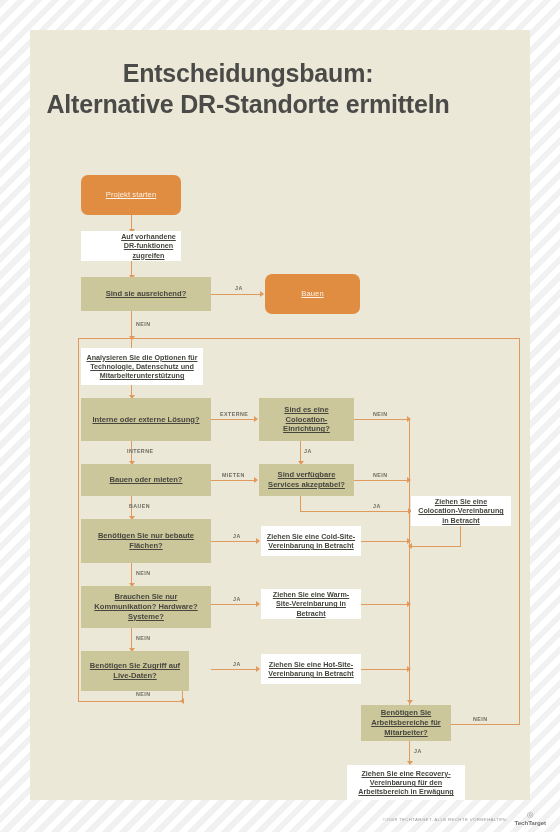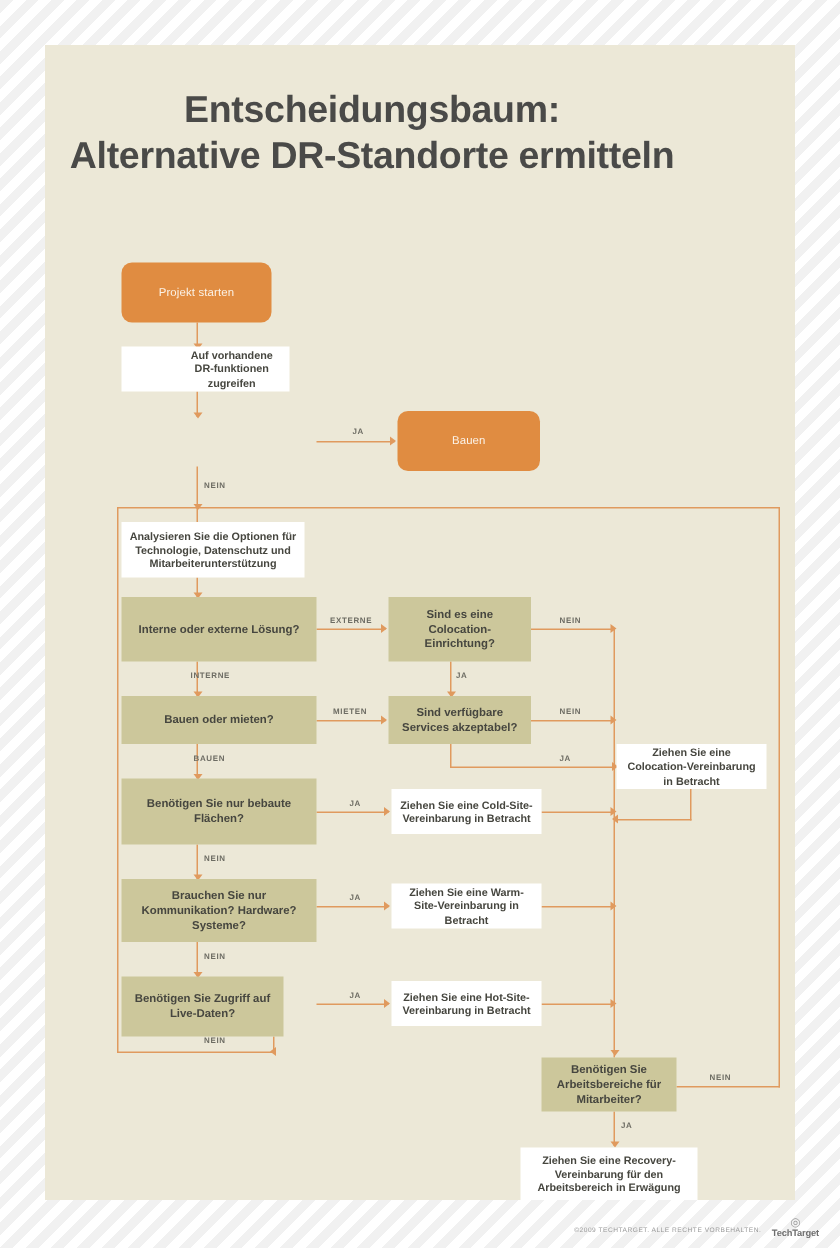--- a/index.html
+++ b/index.html
@@ -40,21 +40,21 @@
 
   
   .node{
     position:absolute;
     box-sizing:border-box;
     display:flex;align-items:center;justify-content:center;
     text-align:center;
     line-height:1.28;
     padding:2px 5px;
   }
-  .node .t{display:block;}
+  .node .t{display:block;text-decoration:underline;}
 
   .term{                
     background:#e08c41;
     color:#fbf3e8;
     border-radius:7px;
     font-size:7.6px;
     letter-spacing:.1px;
   }
   .decision{            
     background:#ccc79b;
@@ -228,24 +228,27 @@
   <div class="elbl" style="left:106px;top:605px;">NEIN</div>
   <div class="elbl" style="left:203px;top:631px;">JA</div>
   <div class="elbl" style="left:106px;top:661px;">NEIN</div>
   <div class="elbl" style="left:443px;top:686px;">NEIN</div>
   <div class="elbl" style="left:384px;top:718px;">JA</div>
 
   <div class="node term" style="left:51px;top:145px;width:100px;height:40px;">
     <span class="t">Projekt starten</span>
   </div>
 
-  <div class="node process" style="left:51px;top:201px;width:112px;height:30px;padding-left:40px;">
+  <div class="node process" style="left:51px;top:201px;width:100px;height:30px;padding-left:40px;">
     <span class="t">Auf vorhandene DR-funktionen zugreifen</span>
   </div>
 
+  <div class="node decision" style="left:51px;top:247px;width:130px;height:34px;">
+    <span class="t">Sind sie ausreichend?</span>
+  </div>
 
   <div class="node term" style="left:235px;top:244px;width:95px;height:40px;">
     <span class="t">Bauen</span>
   </div>
 
   <div class="node process" style="left:51px;top:318px;width:122px;height:37px;">
     <span class="t">Analysieren Sie die Optionen für Technologie, Datenschutz und Mitarbeiterunterstützung</span>
   </div>
 
   <div class="node decision" style="left:51px;top:368px;width:130px;height:43px;">

